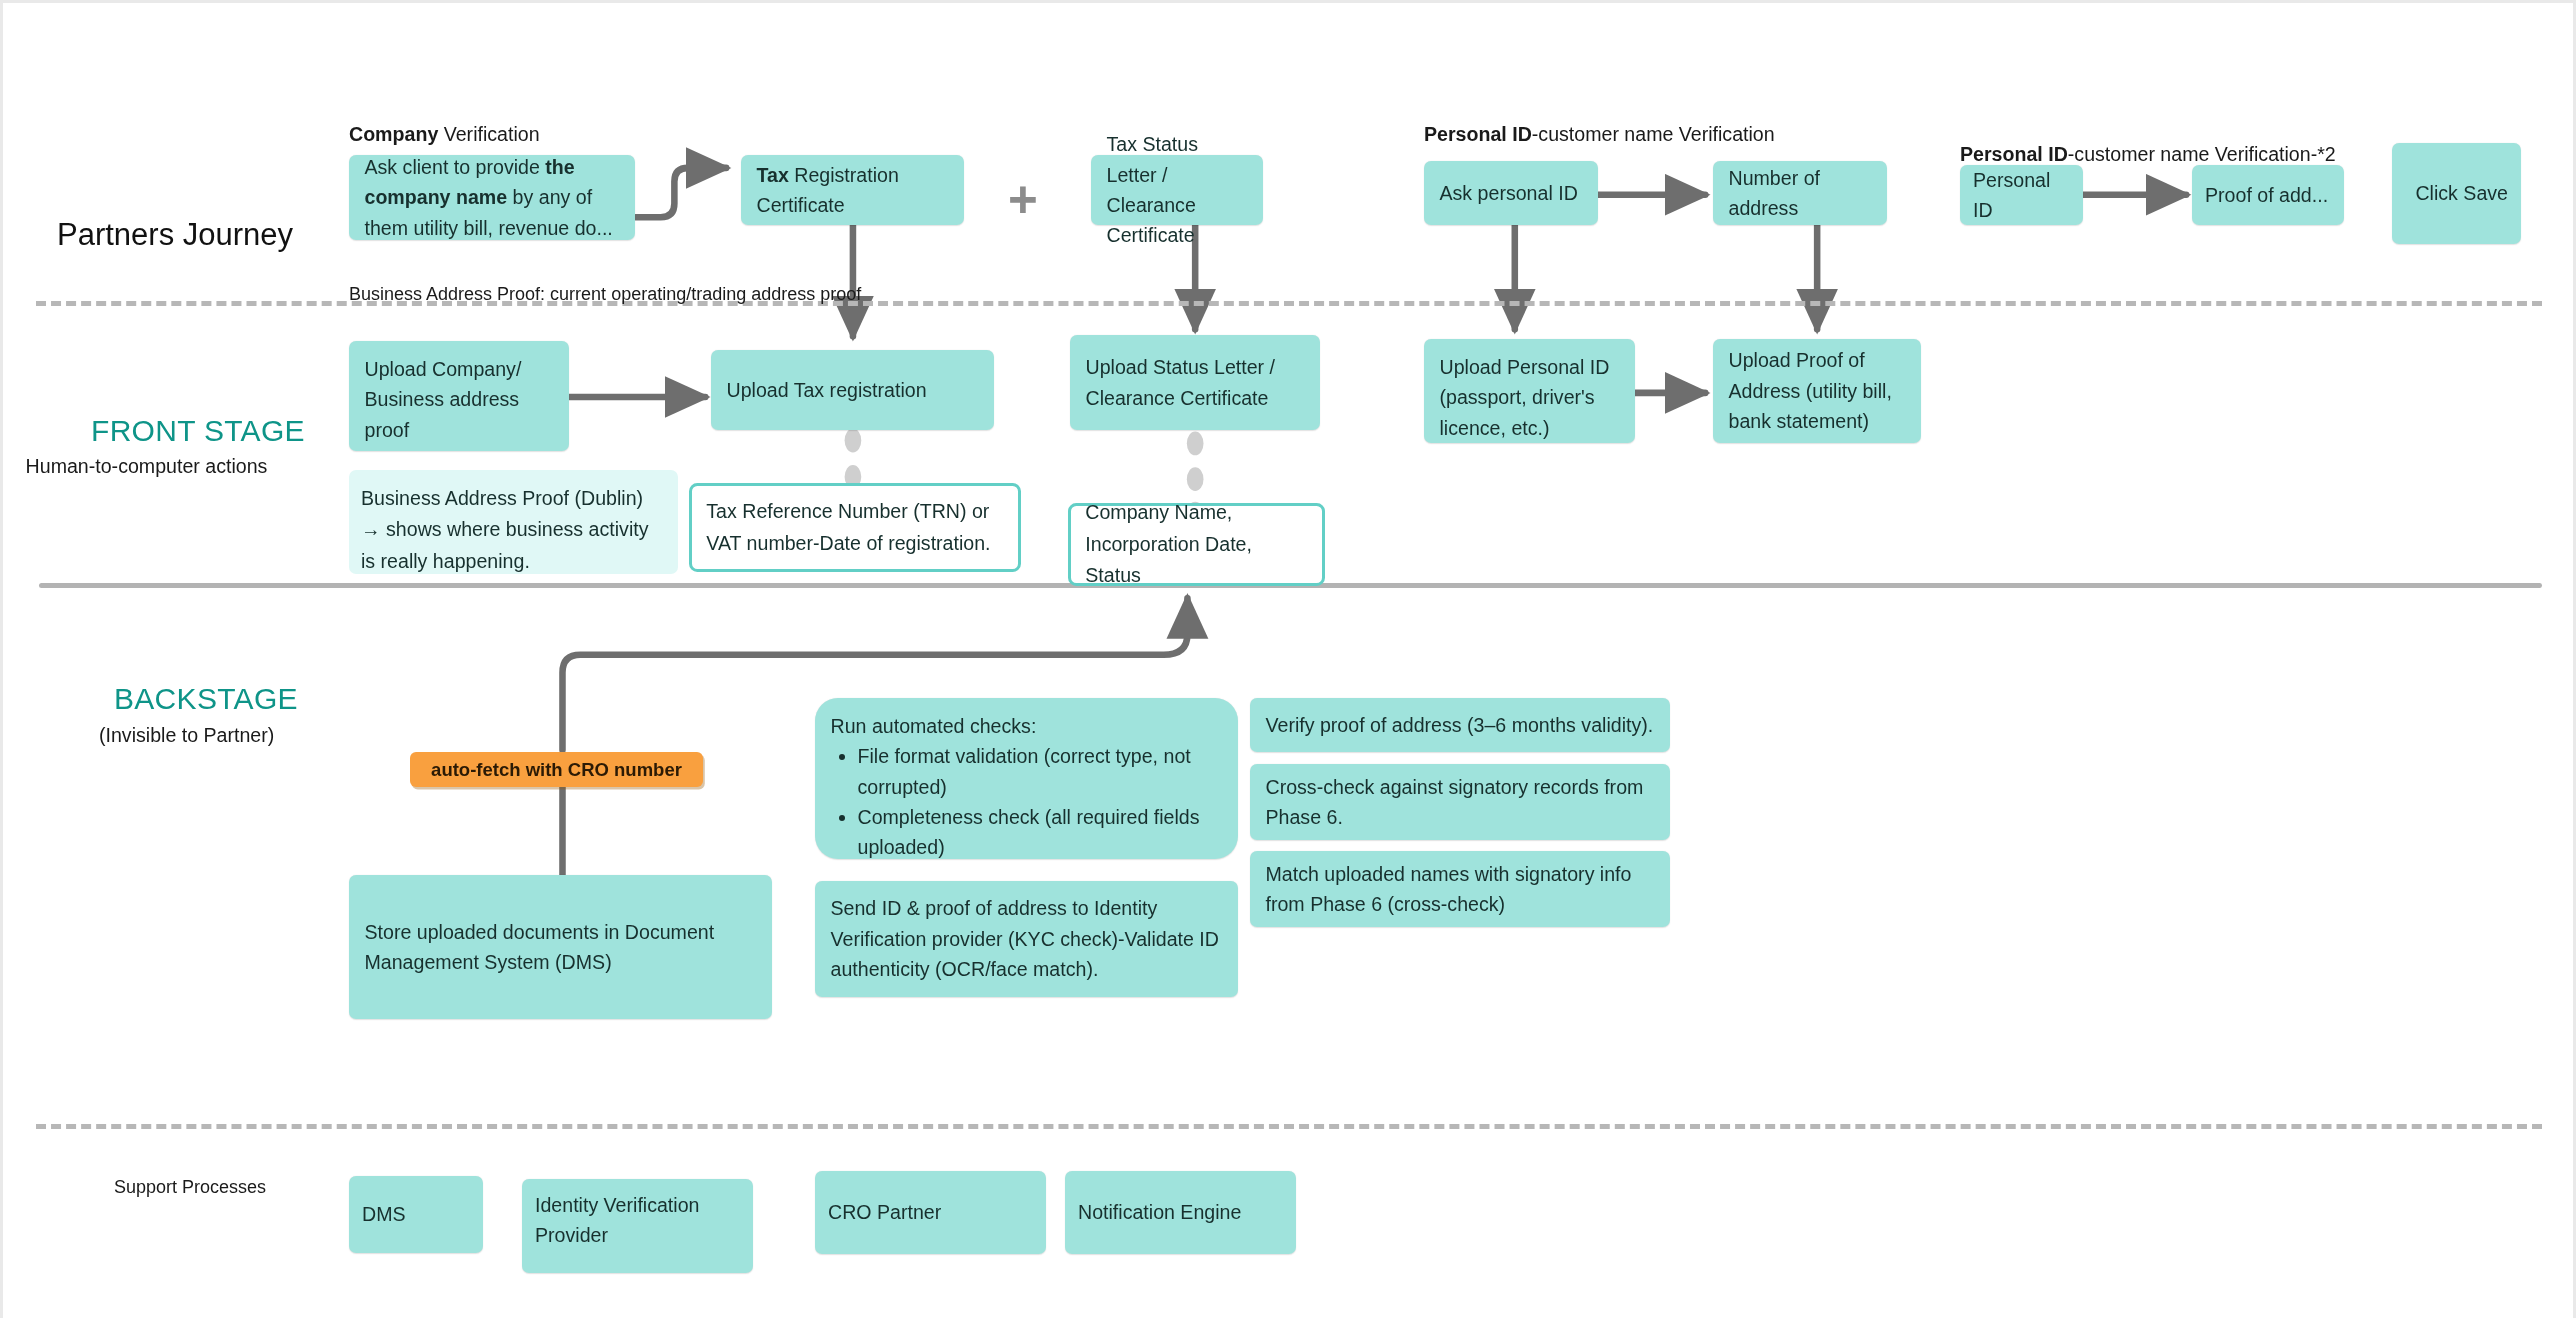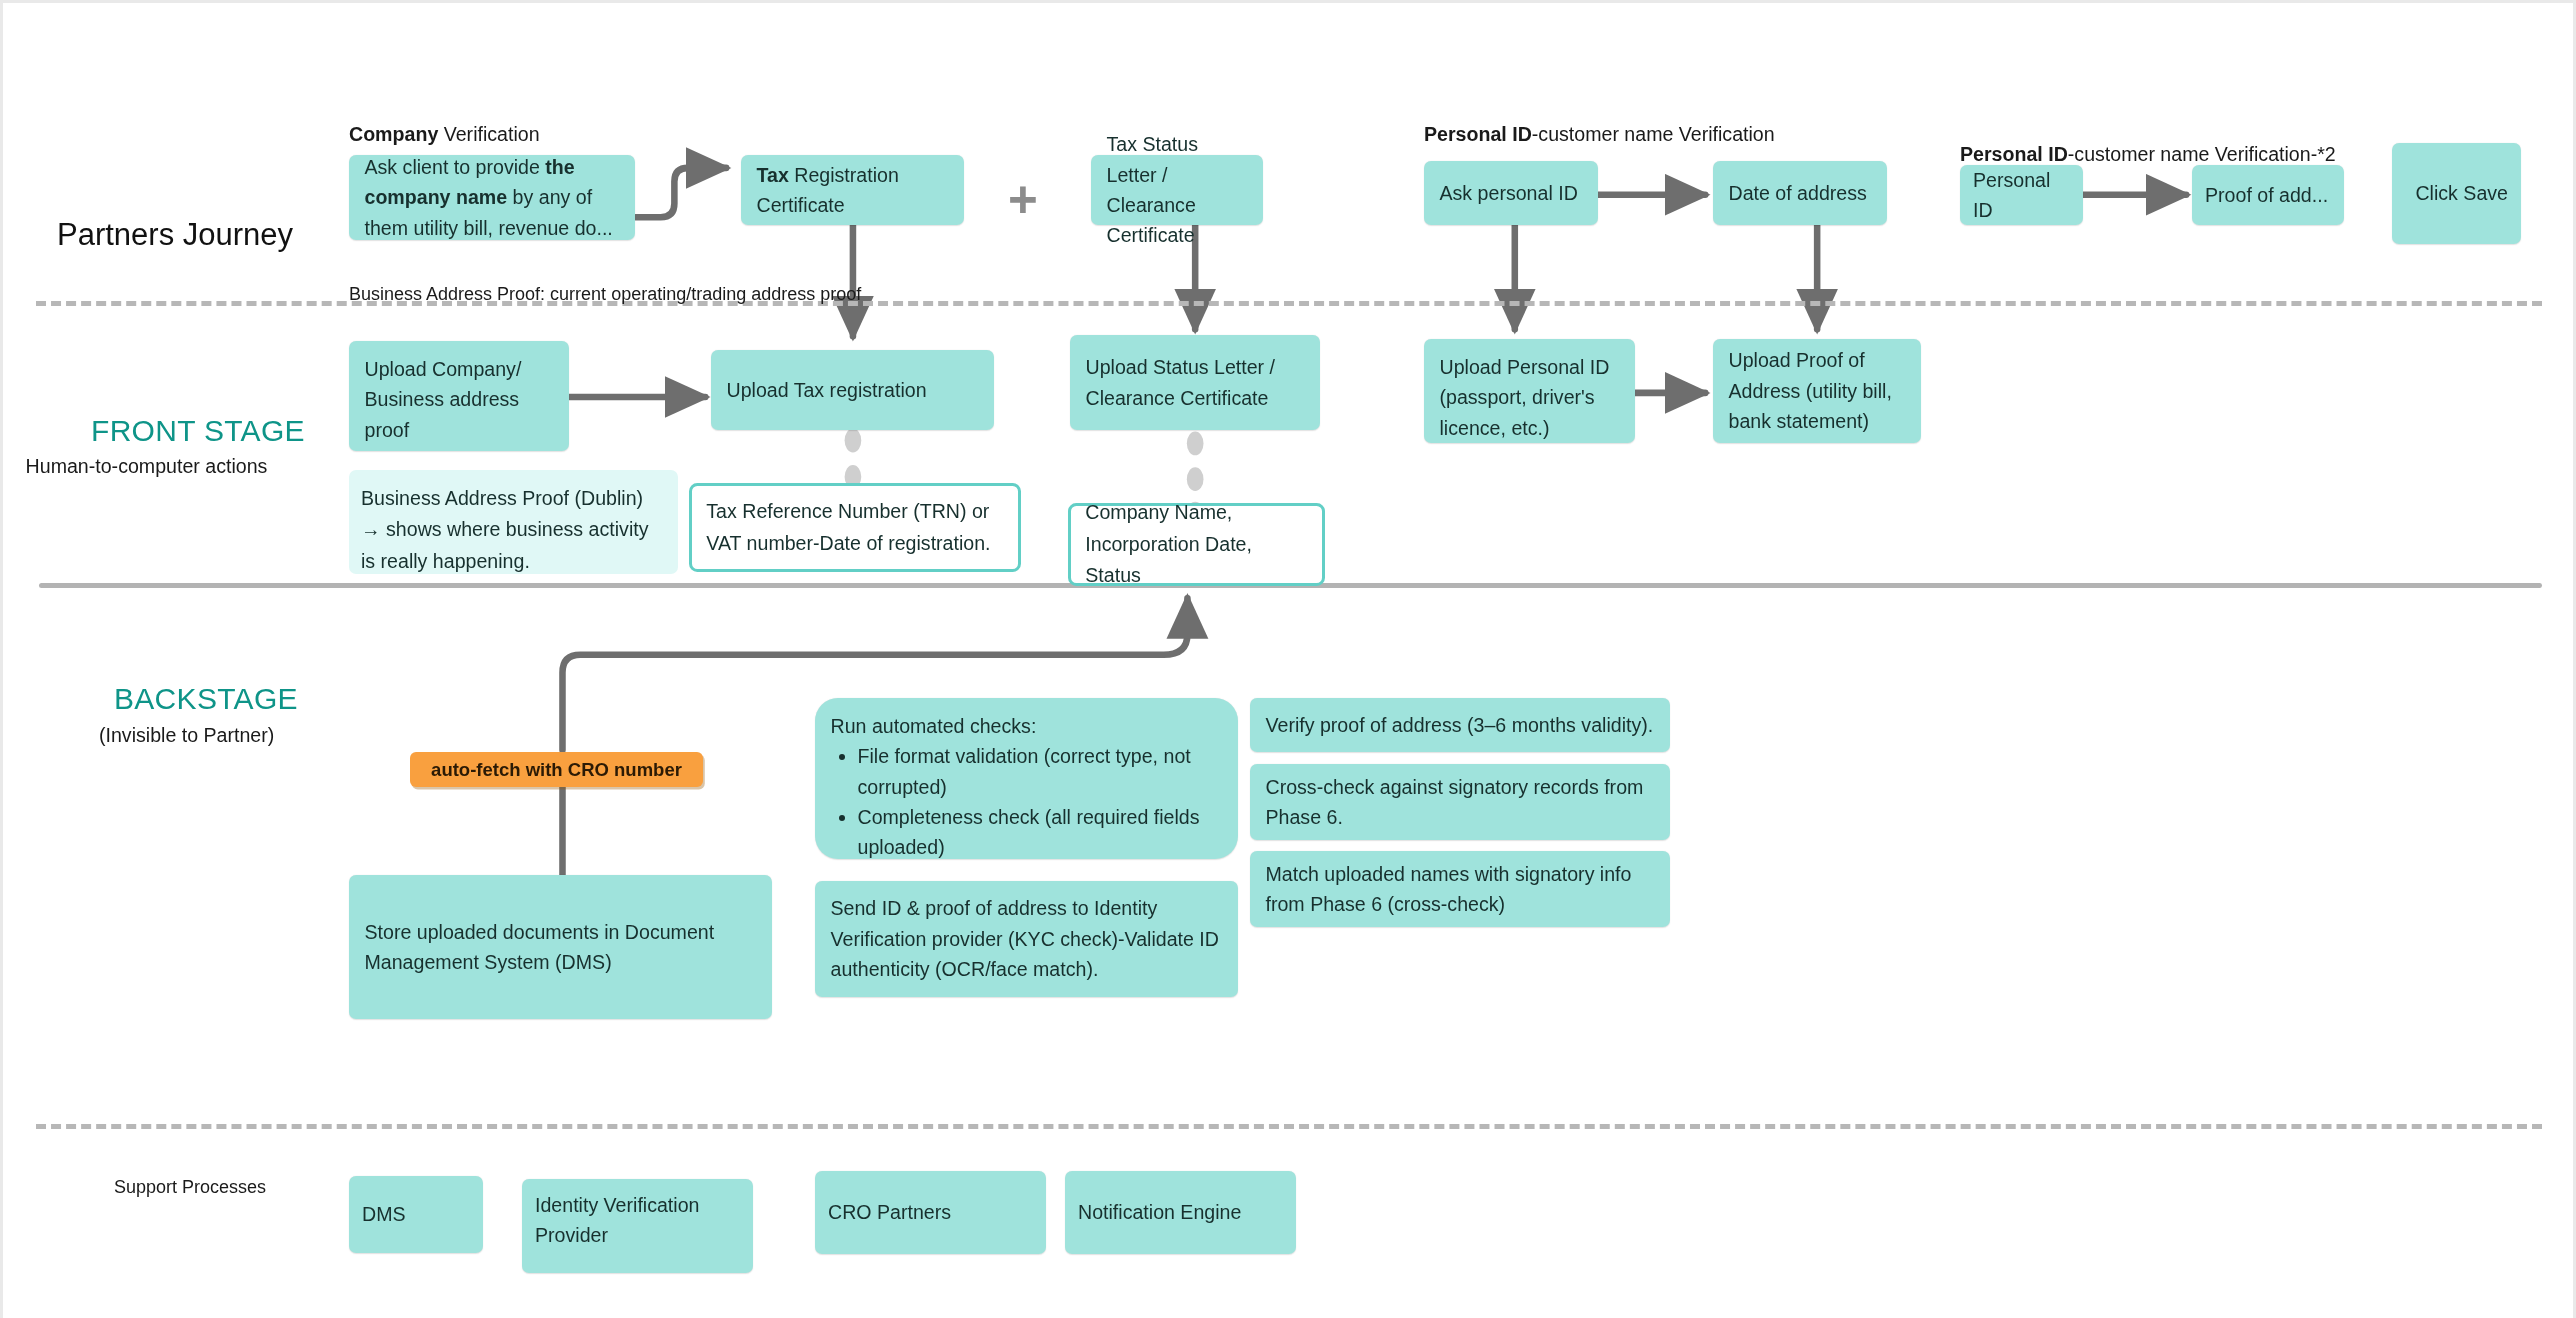--- a/index.html
+++ b/index.html
@@ -191,21 +191,21 @@
 
   <div class="abs section-label" style="left:1421px;top:118px;">
     <b>Personal ID</b><span>-customer name Verification</span>
   </div>
 
   <div class="abs node" style="left:1421px;top:158px;width:174px;height:64px;">
     <span>Ask personal ID</span>
   </div>
 
   <div class="abs node" style="left:1710px;top:158px;width:174px;height:64px;">
-    <span>Date of address</span>
+    <span>Number of address</span>
   </div>
 
   <div class="abs section-label" style="left:1957px;top:138px;">
     <b>Personal ID</b><span>-customer name Verification-*2</span>
   </div>
 
   <div class="abs node pad-sm" style="left:1957px;top:162px;width:123px;height:60px;">
     <span>Personal ID</span>
   </div>
 
@@ -283,21 +283,21 @@
 
   <div class="abs node pad-sm" style="left:346px;top:1173px;width:134px;height:77px;">
     <span>DMS</span>
   </div>
 
   <div class="abs node pad-sm" style="left:519px;top:1176px;width:231px;height:94px;align-items:flex-start;">
     <span>Identity Verification Provider</span>
   </div>
 
   <div class="abs node pad-sm" style="left:812px;top:1168px;width:231px;height:83px;">
-    <span>CRO Partners</span>
+    <span>CRO Partner</span>
   </div>
 
   <div class="abs node pad-sm" style="left:1062px;top:1168px;width:231px;height:83px;">
     <span>Notification Engine</span>
   </div>
 
 </div>
 
 
 </body></html>

